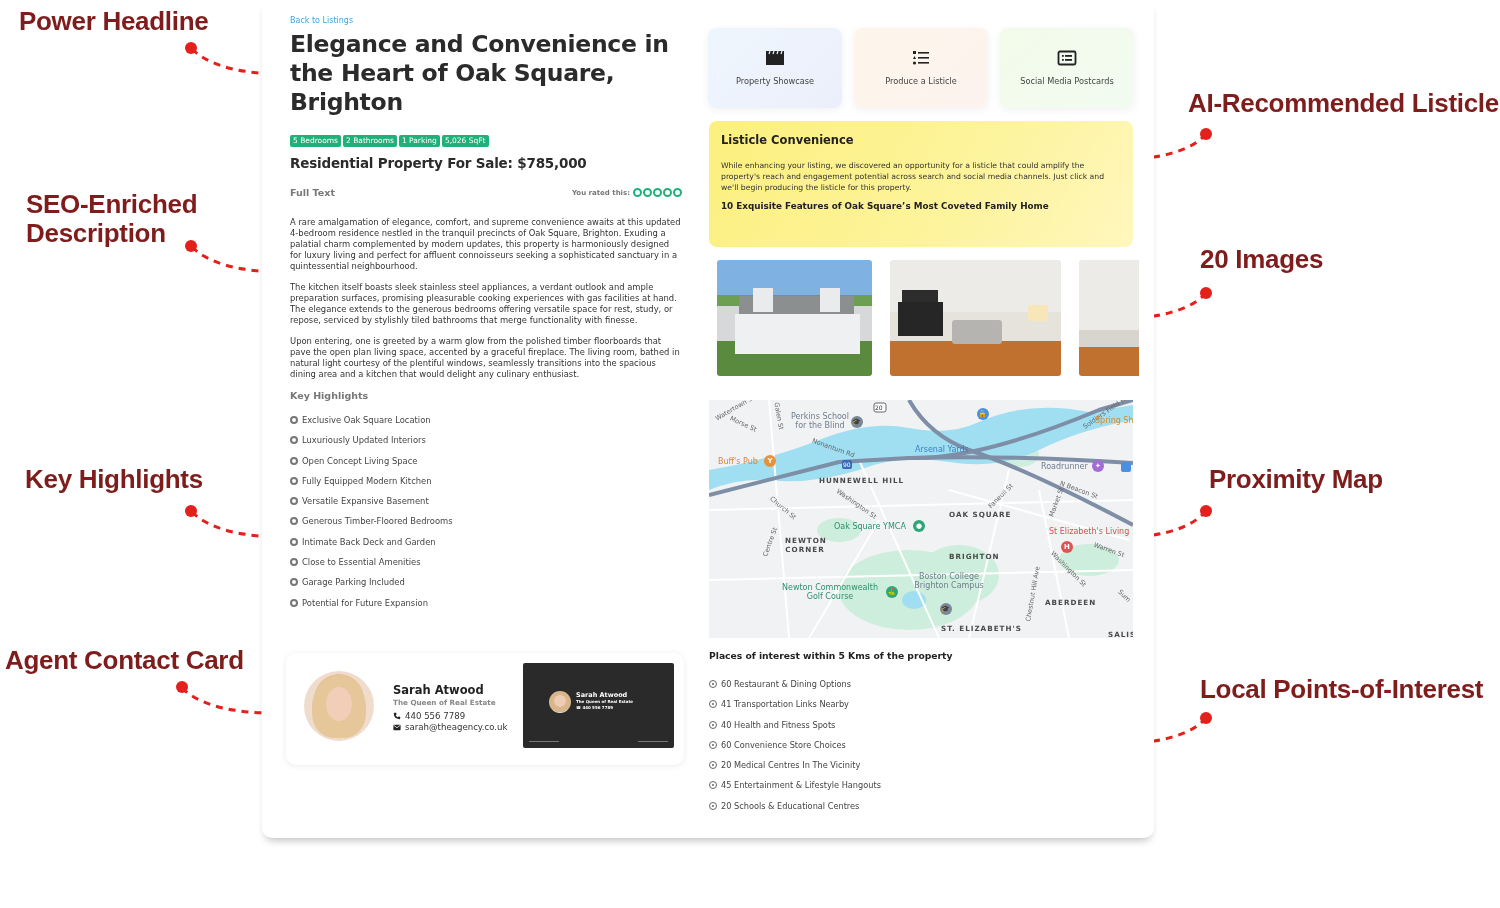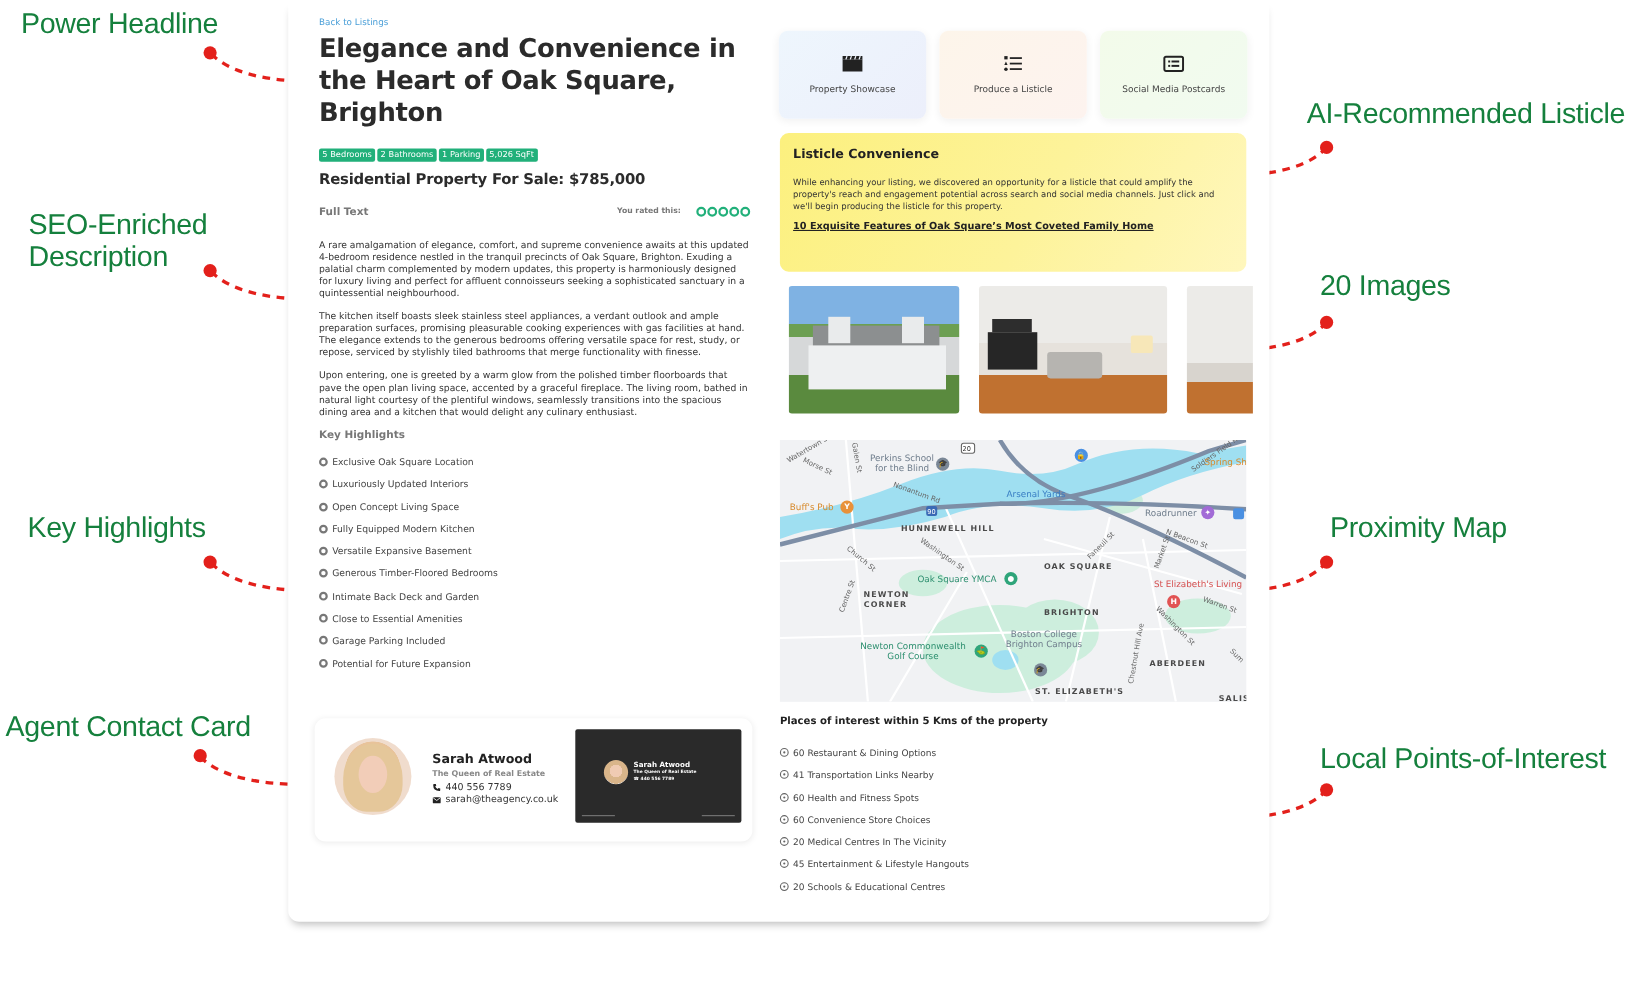--- a/index.html
+++ b/index.html
@@ -1,36 +1,36 @@
 <!DOCTYPE html>
 <html><head>
 <meta charset="utf-8">
 <style>
   * { box-sizing: border-box; margin: 0; padding: 0; }
   html, body { width: 1500px; height: 908px; background: #ffffff; overflow: hidden; }
   body { position: relative; font-family: "DejaVu Sans", sans-serif; color: #222; }
 
   
-  .callout { position: absolute; font-family: "Liberation Sans", sans-serif; font-weight: 400; color: #15803d; font-size: 26px; line-height: 29px; letter-spacing: -0.3px; }
+  .callout { position: absolute; font-family: "Liberation Sans", sans-serif; font-weight: 700; color: #7f1d1d; font-size: 26px; line-height: 29px; letter-spacing: -0.3px; }
   .callout-svg { position: absolute; left: 0; top: 0; width: 1500px; height: 908px; pointer-events: none; }
 
   
   .page-card { position: absolute; left: 262px; top: 0; width: 892px; height: 838px; background: #fff; border-radius: 0 0 10px 10px; box-shadow: 0 6px 8px -4px rgba(0,0,0,0.28); }
 
   
   .left-col { position: absolute; left: 290px; top: 16px; width: 392px; }
   .back-link { font-size: 8px; color: #4a9fd8; text-decoration: none; display: block; height: 12px; }
   .headline { font-family: "DejaVu Sans", sans-serif; font-weight: 700; font-size: 23.5px; line-height: 29px; color: #2b2b2b; letter-spacing: -0.3px; margin-top: 2px; }
   .tags { display: flex; gap: 2px; margin-top: 18px; }
   .tag { background: #21b07a; color: #fff; font-size: 7.5px; padding: 1px 3px; border-radius: 2px; line-height: 10px; }
   .price { font-weight: 700; font-size: 13.5px; color: #2b2b2b; margin-top: 8px; letter-spacing: -0.2px; }
 
   .fulltext-row { display: flex; justify-content: space-between; align-items: center; margin-top: 16px; }
   .fulltext-label { font-size: 9.5px; font-weight: 700; color: #777; }
-  .rating { display: flex; gap: 14px; font-size: 7px; font-weight: 700; color: #777; }
+  .rating { display: flex; align-items: center; gap: 3px; font-size: 7px; font-weight: 700; color: #777; }
   .stars { display: flex; gap: 1px; }
   .star { width: 9px; height: 9px; border: 2px solid #21b07a; border-radius: 50%; display: inline-block; }
 
   .desc { margin-top: 19px; font-size: 8.4px; line-height: 11px; color: #333; }
   .desc p { margin-bottom: 10px; }
 
   .kh-title { font-size: 9.5px; font-weight: 700; color: #777; margin-top: 6px; }
   .kh-list { list-style: none; margin-top: 14px; }
   .kh-list li { font-size: 8.4px; color: #444; height: 20.3px; display: flex; align-items: flex-start; }
   .ring { width: 8px; height: 8px; border: 2px solid #777; border-radius: 50%; margin-right: 4px; margin-top: 1px; flex-shrink: 0; }
@@ -58,21 +58,21 @@
   .action { width: 134px; height: 80px; border-radius: 8px; display: flex; flex-direction: column; align-items: center; justify-content: center; box-shadow: 0 2px 8px rgba(0,0,0,0.06); cursor: pointer; }
   .action-a { background: linear-gradient(135deg, #eef6fd, #eceffb); }
   .action-b { background: linear-gradient(135deg, #f3fbea, #f1fbf0); }
   .action-c { background: linear-gradient(135deg, #fdf5ea, #fdf3ef); }
   .action-label { font-size: 8.2px; color: #444; margin-top: 10px; }
   .action-icon { width: 20px; height: 16px; display: block; }
 
   .listicle { position: absolute; left: 709px; top: 121px; width: 424px; height: 126px; border-radius: 8px; background: linear-gradient(120deg, #fcf07e 0%, #fdf39a 55%, #fff7bd 100%); padding: 12px 12px; }
   .listicle-title { font-weight: 700; font-size: 11.5px; color: #222; }
   .listicle-body { font-size: 7.7px; line-height: 11px; color: #333; margin-top: 13px; }
-  .listicle-headline { font-weight: 700; font-size: 8.8px; color: #222; margin-top: 8px; text-decoration: underline; }
+  .listicle-headline { font-weight: 700; font-size: 8.8px; color: #222; margin-top: 8px; }
 
   .gallery { position: absolute; left: 717px; top: 260px; width: 422px; height: 117px; overflow: hidden; display: flex; gap: 18px; }
   .photo { height: 116px; border-radius: 3px; flex-shrink: 0; position: relative; overflow: hidden; }
   .photo-1 { width: 155px; background: linear-gradient(180deg, #7fb2e3 0 30%, #6c9f52 30% 40%, #d6d8d9 40% 70%, #5a8a3e 70% 100%); }
   .photo-1 .roof { position: absolute; left: 22px; top: 36px; width: 115px; height: 20px; background: #8c8f90; }
   .photo-1 .wall { position: absolute; left: 18px; top: 54px; width: 125px; height: 40px; background: #eef0f1; }
   .photo-1 .dorm1, .photo-1 .dorm2 { position: absolute; top: 28px; width: 20px; height: 24px; background: #e9ebec; }
   .photo-1 .dorm1 { left: 36px; } .photo-1 .dorm2 { left: 103px; }
   .photo-2 { width: 171px; background: linear-gradient(180deg, #ecebe8 0 45%, #e6e2dc 45% 70%, #c07130 70% 100%); }
   .photo-2 .fire { position: absolute; left: 8px; top: 42px; width: 45px; height: 34px; background: #262626; }
@@ -385,21 +385,21 @@
   <li>
       <span class="dot-ring"></span>
       <span>60 Restaurant &amp; Dining Options</span>
     </li>
   <li>
       <span class="dot-ring"></span>
       <span>41 Transportation Links Nearby</span>
     </li>
   <li>
       <span class="dot-ring"></span>
-      <span>60 Health and Fitness Spots</span>
+      <span>40 Health and Fitness Spots</span>
     </li>
   <li>
       <span class="dot-ring"></span>
       <span>60 Convenience Store Choices</span>
     </li>
   <li>
       <span class="dot-ring"></span>
       <span>20 Medical Centres In The Vicinity</span>
     </li>
   <li>

